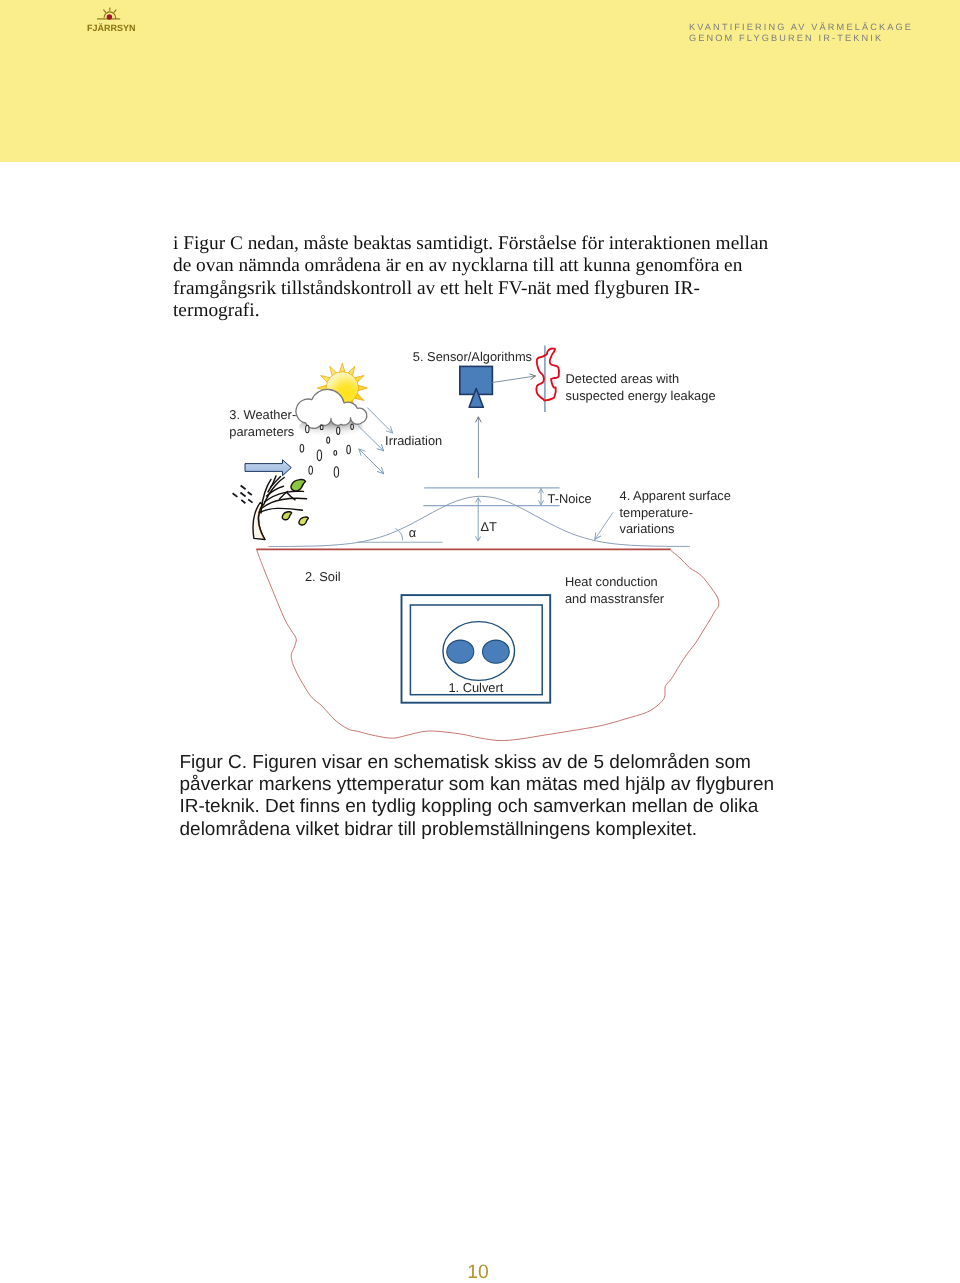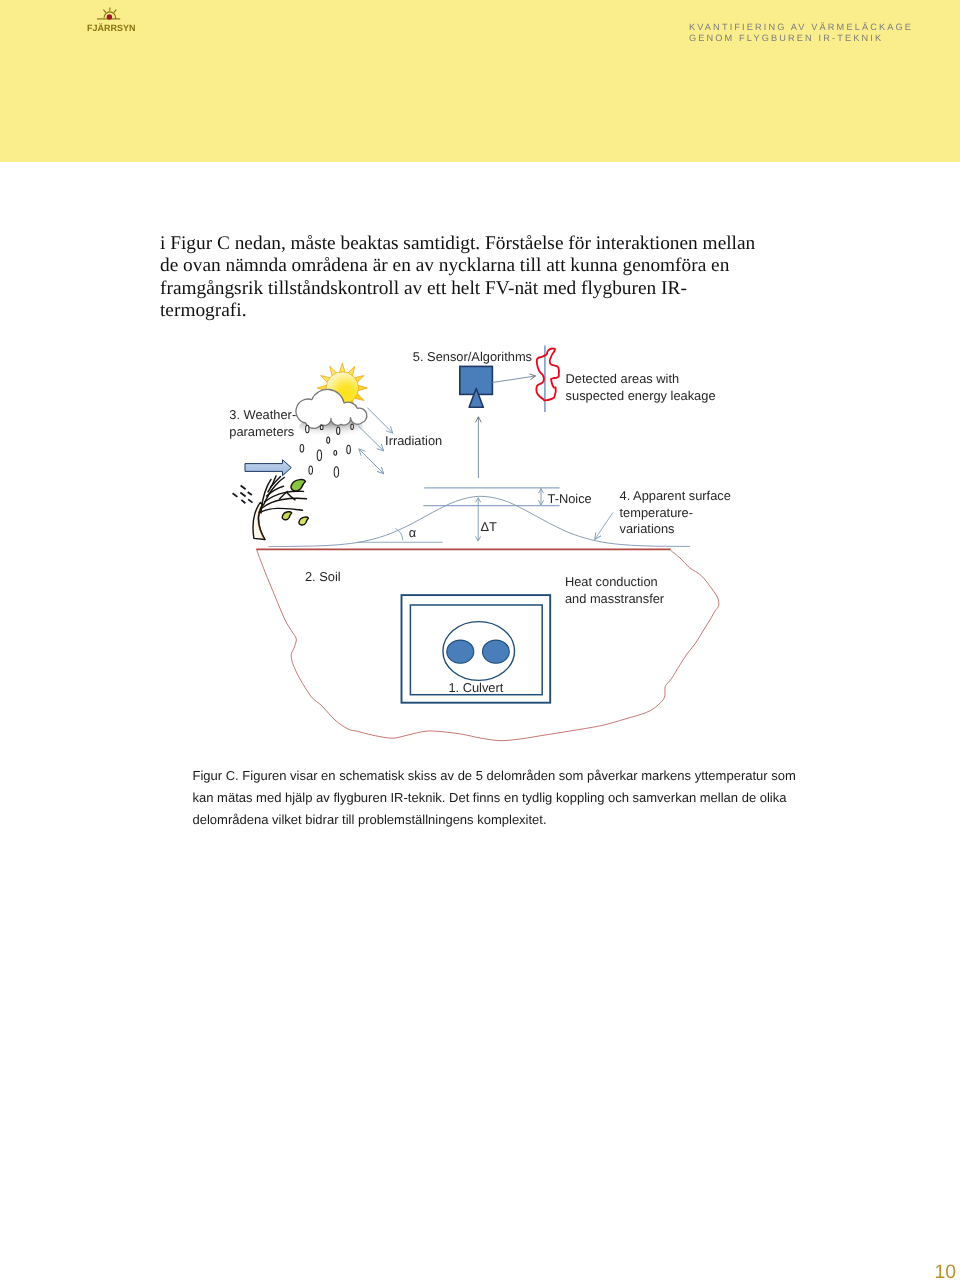--- a/index.html
+++ b/index.html
@@ -4,24 +4,24 @@
 <style>
   html,body{margin:0;padding:0;}
   body{width:960px;height:1283px;background:#ffffff;font-family:"Liberation Sans",sans-serif;overflow:hidden;-webkit-font-smoothing:antialiased;text-rendering:geometricPrecision;}
   .page{position:relative;width:960px;height:1201px;background:#fff;text-decoration:underline;}
   .header-band{position:absolute;left:0;top:0;width:960px;height:162px;background:#f9ee8b;}
   .logo{position:absolute;left:77px;top:6px;width:74px;height:40px;}
   .hdr-title{position:absolute;left:673px;top:0;color:#7d7d7d;font-size:9.2px;letter-spacing:2.14px;font-weight:400;white-space:nowrap;}
   .hdr-title > div{position:absolute;left:16px;line-height:9px;}
   .hdr-l1{top:23.3px;}
   .hdr-l2{top:34.1px;text-align:center;}
-  .body-text{position:absolute;left:160px;top:232.6px;width:600px;margin:0;font-family:"Liberation Serif",serif;font-size:19.35px;line-height:22.55px;color:#111;}
+  .body-text{position:absolute;left:173px;top:232.6px;width:600px;margin:0;font-family:"Liberation Serif",serif;font-size:19.35px;line-height:22.55px;color:#111;}
   .figure{position:absolute;left:200px;top:334px;width:600px;height:412px;}
-  .caption{position:absolute;left:175.5px;top:748px;width:614px;margin:17px;font-size:13px;line-height:22.2px;color:#1a1a1a;}
-  .pagenum{position:absolute;left:0;top:1263px;width:956px;text-align:right;color:#b5922b;font-size:19.4px;line-height:19.4px;}
+  .caption{position:absolute;left:175.5px;top:748px;width:614px;margin:4px;font-size:19px;line-height:22.2px;color:#1a1a1a;}
+  .pagenum{position:absolute;left:0;top:1263px;width:956px;text-align:center;color:#b5922b;font-size:19.4px;line-height:19.4px;}
 </style>
 </head>
 <body>
 
 <div class="page">
   <div class="header-band"></div>
 
   <div class="logo">
     <svg width="74" height="40" viewBox="0 0 74 40">
       <g stroke="#8a7312" fill="none" stroke-width="1.15" stroke-linecap="butt">

